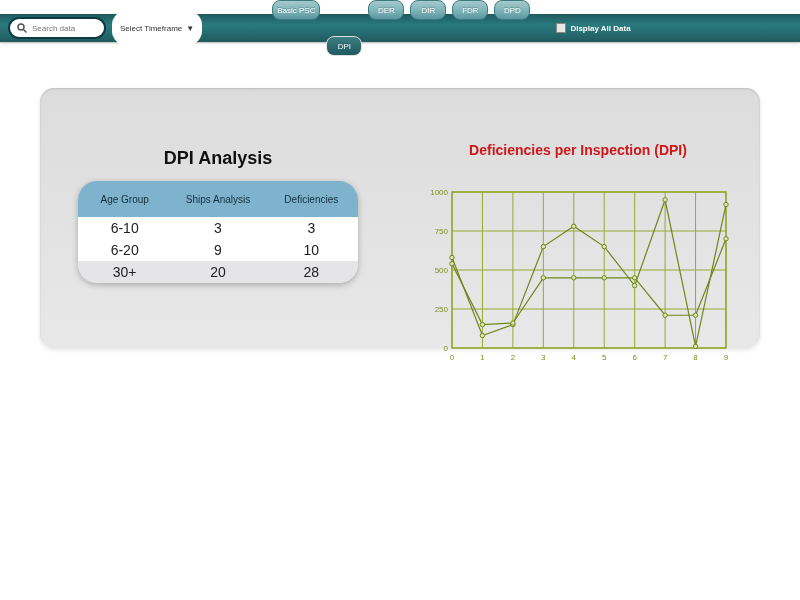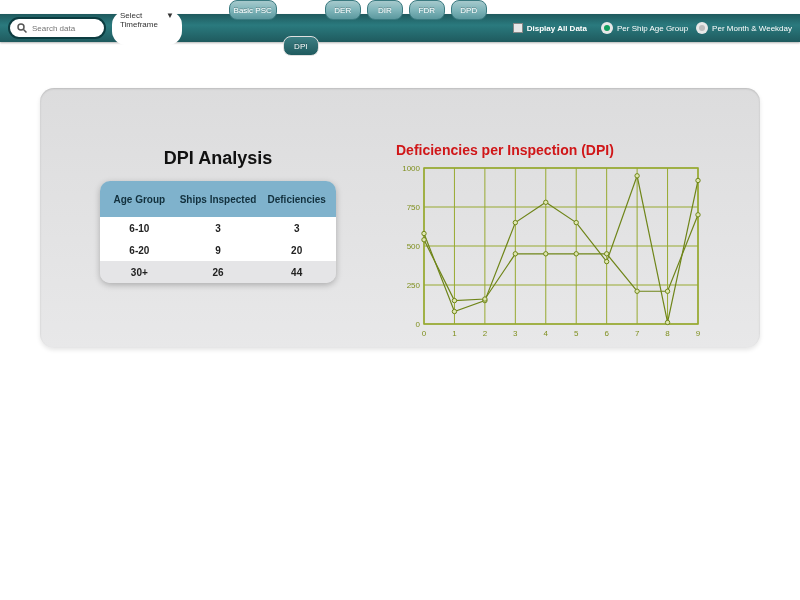--- a/index.html
+++ b/index.html
@@ -42,20 +42,21 @@
     border: none;
     outline: none;
     font-size: 8px;
     color: #999;
     width: 60px;
     background: transparent;
   }
 
   .timeframe-pill {
     display: flex;
+    align-items: center;
     justify-content: space-between;
     background: #fff;
     border-radius: 14px;
     height: 34px;
     padding: 0 8px;
     font-size: 8px;
     color: #333;
     min-width: 70px;
     cursor: pointer;
   }
@@ -147,52 +148,52 @@
     align-items: center;
     padding-top: 60px;
   }
   .left-title {
     font-size: 18px;
     font-weight: 700;
     color: #111;
     margin-bottom: 12px;
   }
   .data-table {
-    width: 236px;
-    border-radius: 10px;
+    width: 280px;
+    border-radius: 19px;
     overflow: hidden;
     box-shadow: 0 2px 6px rgba(0,0,0,.25);
-    font-weight: bold;
   }
   .data-table .thead {
     background: #7fb2cc;
     display: flex;
     height: 36px;
     align-items: center;
     font-size: 10px;
     color: #12303d;
   }
   .data-table .thead > div { flex: 1; text-align: center; }
   .data-table .trow {
     display: flex;
     height: 22px;
     align-items: center;
-    font-size: 10px;
+    font-size: 14px;
     color: #222;
     background: #fff;
   }
   .data-table .trow.alt { background: #e5e5e7; }
   .data-table .trow > div { flex: 1; text-align: center; }
 
   .right-col {
     flex: 1;
     display: flex;
     flex-direction: column;
-    align-items: flex-start;
+    align-items: center;
     padding-top: 54px;
+    gap: 24px;
   }
   .right-title {
     font-size: 14px;
     font-weight: 700;
     color: #d01618;
     margin-bottom: 4px;
   }
   .chart-wrap {
     width: 308px;
     height: 180px;
@@ -228,61 +229,47 @@
       <div class="nav-tab">DPD</div>
     </div>
 
   <div class="nav-spacer"></div>
 
   <label class="chk">
     <span class="box"></span>
     <span>Display All Data</span>
   </label>
 
-  <div id="nav-radios" style="display:flex;gap:8px;margin-left:8px;">
-      <div class="radioopt">
-        <span class="ring">
-          <span class="dot"></span>
-        </span>
-        <span>Per Ship Age Group</span>
-      </div>
-      <div class="radioopt off">
-        <span class="ring">
-          <span class="dot"></span>
-        </span>
-        <span>Per Month &amp; Weekday</span>
-      </div>
-    </div>
 </div>
 
 <div class="panel">
 
   <div class="left-col">
     <div class="left-title">DPI Analysis</div>
     <div class="data-table">
       <div class="thead">
         <div>Age Group</div>
-        <div>Ships Inspected</div>
+        <div>Ships Analysis</div>
         <div>Deficiencies</div>
       </div>
       <div id="table-body">
           <div class="trow">
             <div>6-10</div>
             <div>3</div>
             <div>3</div>
           </div>
           <div class="trow">
             <div>6-20</div>
             <div>9</div>
-            <div>20</div>
+            <div>10</div>
           </div>
           <div class="trow alt">
             <div>30+</div>
-            <div>26</div>
-            <div>44</div>
+            <div>20</div>
+            <div>28</div>
           </div>
         </div>
     </div>
   </div>
 
   <div class="right-col">
     <div class="right-title">Deficiencies per Inspection (DPI)</div>
     <div class="chart-wrap">
       <svg id="chart-svg" viewBox="0 0 308 180">
           <line x1="28" x2="302" y1="162" y2="162" stroke="#97a930" stroke-width="1"></line>

